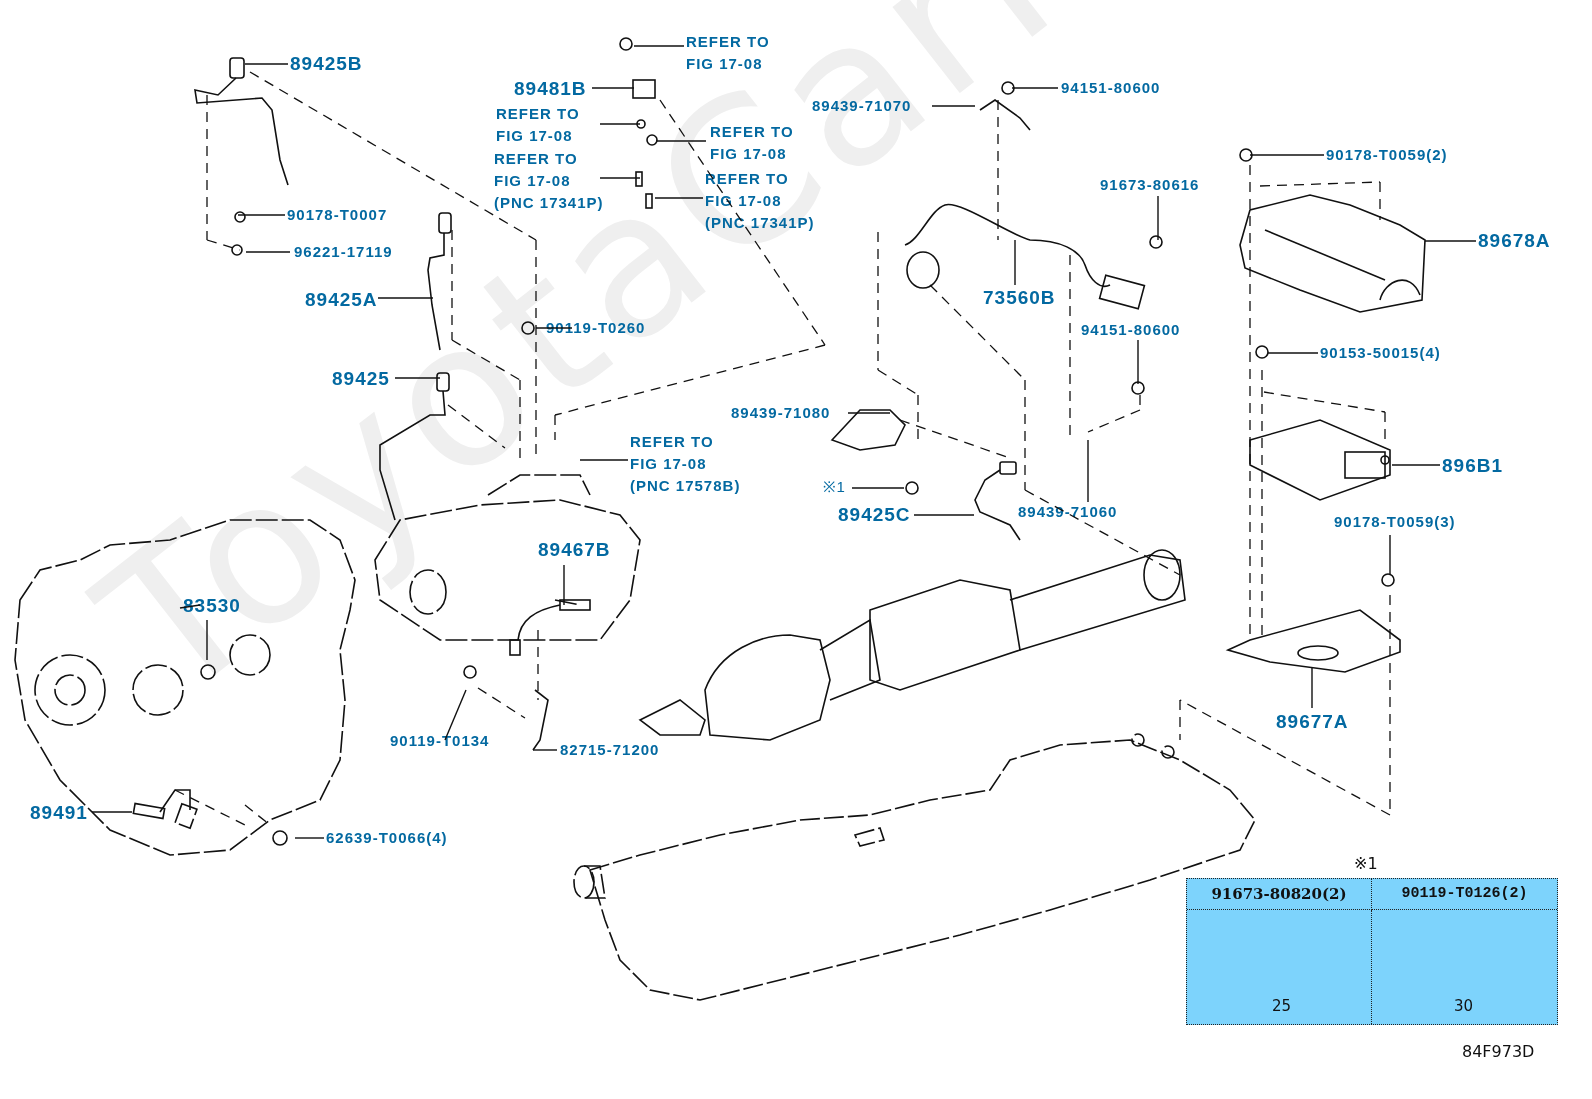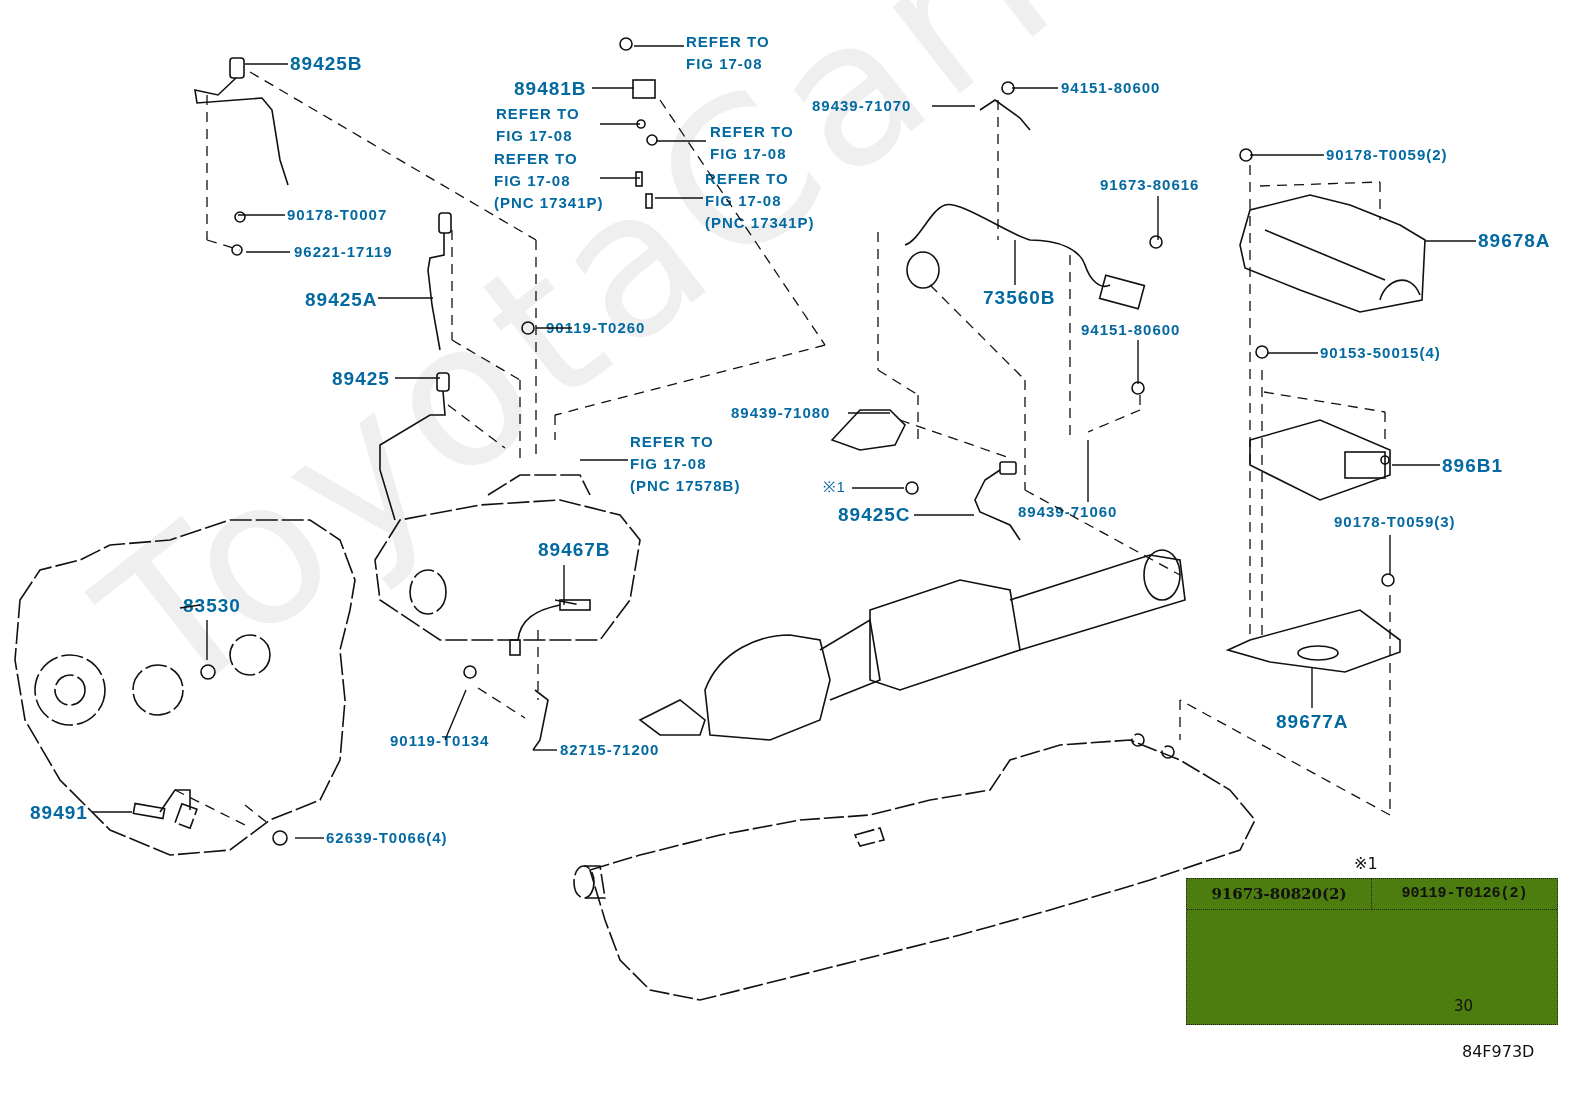--- a/index.html
+++ b/index.html
@@ -3,21 +3,21 @@
 <meta charset="utf-8">
 <style>
   html,body{margin:0;padding:0;background:#ffffff;}
   body{width:1592px;height:1099px;position:relative;overflow:hidden;font-family:"DejaVu Sans Mono","Liberation Mono",monospace;color:#111;}
   #diagram{position:absolute;left:0;top:0;width:1592px;height:1099px;}
   .lbl{position:absolute;font-family:Liberation Sans, sans-serif;font-weight:bold;color:#0369a1;white-space:pre;line-height:1;}
   .big{font-size:19px;letter-spacing:1px;}
   .sm{font-size:15px;letter-spacing:1px;}
   .ref{font-size:15px;letter-spacing:1px;line-height:22px;}
   .watermark{position:absolute;left:60px;top:560px;font-family:"DejaVu Sans","Liberation Sans",sans-serif;font-size:200px;color:#efefef;transform:rotate(-38deg);transform-origin:left top;white-space:nowrap;letter-spacing:8px;z-index:0;}
-  .tbl{position:absolute;left:1186px;top:878px;width:370px;height:145px;border:1.5px dotted #222;z-index:2;background:#4d7c0f;}
+  .tbl{position:absolute;left:1186px;top:878px;width:370px;height:145px;border:1.5px dotted #222;z-index:2;background:#7dd3fc;}
   .tbl .hdr{position:absolute;top:0;height:30px;border-bottom:1.5px dotted #222;font-family:"DejaVu Serif","Liberation Serif",serif;font-weight:bold;font-size:15px;text-align:center;line-height:30px;}
   .tbl .c1{left:0;width:184px;border-right:1.5px dotted #222;}
   .tbl .c2{left:185px;width:185px;font-family:Liberation Mono, monospace;}
   .tbl .body1{position:absolute;left:0;top:31px;width:184px;height:114px;border-right:1.5px dotted #222;}
   .tbl .body2{position:absolute;left:185px;top:31px;width:185px;height:114px;}
   .dim{position:absolute;font-family:"DejaVu Sans","Liberation Sans",sans-serif;font-size:15px;}
   .note-mark{position:absolute;left:1354px;top:854px;font-size:16px;font-family:"DejaVu Sans","Liberation Sans",sans-serif;}
   .figid{position:absolute;left:1462px;top:1042px;font-family:"DejaVu Sans","Liberation Sans",sans-serif;font-size:16px;}
   svg{position:absolute;left:0;top:0;z-index:1;}
   .z2{z-index:2;}
@@ -272,19 +272,22 @@
   <div class="lbl big" style="left:538px;top:540px;">89467B</div>
   <div class="lbl sm" style="left:390px;top:733px;">90119-T0134</div>
   <div class="lbl sm" style="left:560px;top:742px;">82715-71200</div>
   <div class="lbl big" style="left:30px;top:803px;">89491</div>
   <div class="lbl sm" style="left:326px;top:830px;">62639-T0066(4)</div>
 
   <div class="note-mark">※1</div>
   <div class="tbl">
     <div class="hdr c1">91673-80820(2)</div>
     <div class="hdr c2">90119-T0126(2)</div>
+    <div class="body1">
+      <div class="dim" style="left:85px;top:87px;">25</div>
+    </div>
     <div class="body2">
       <div class="dim" style="left:82px;top:87px;">30</div>
     </div>
   </div>
 
   <div class="figid">84F973D</div>
 </div>
 
 </body></html>

